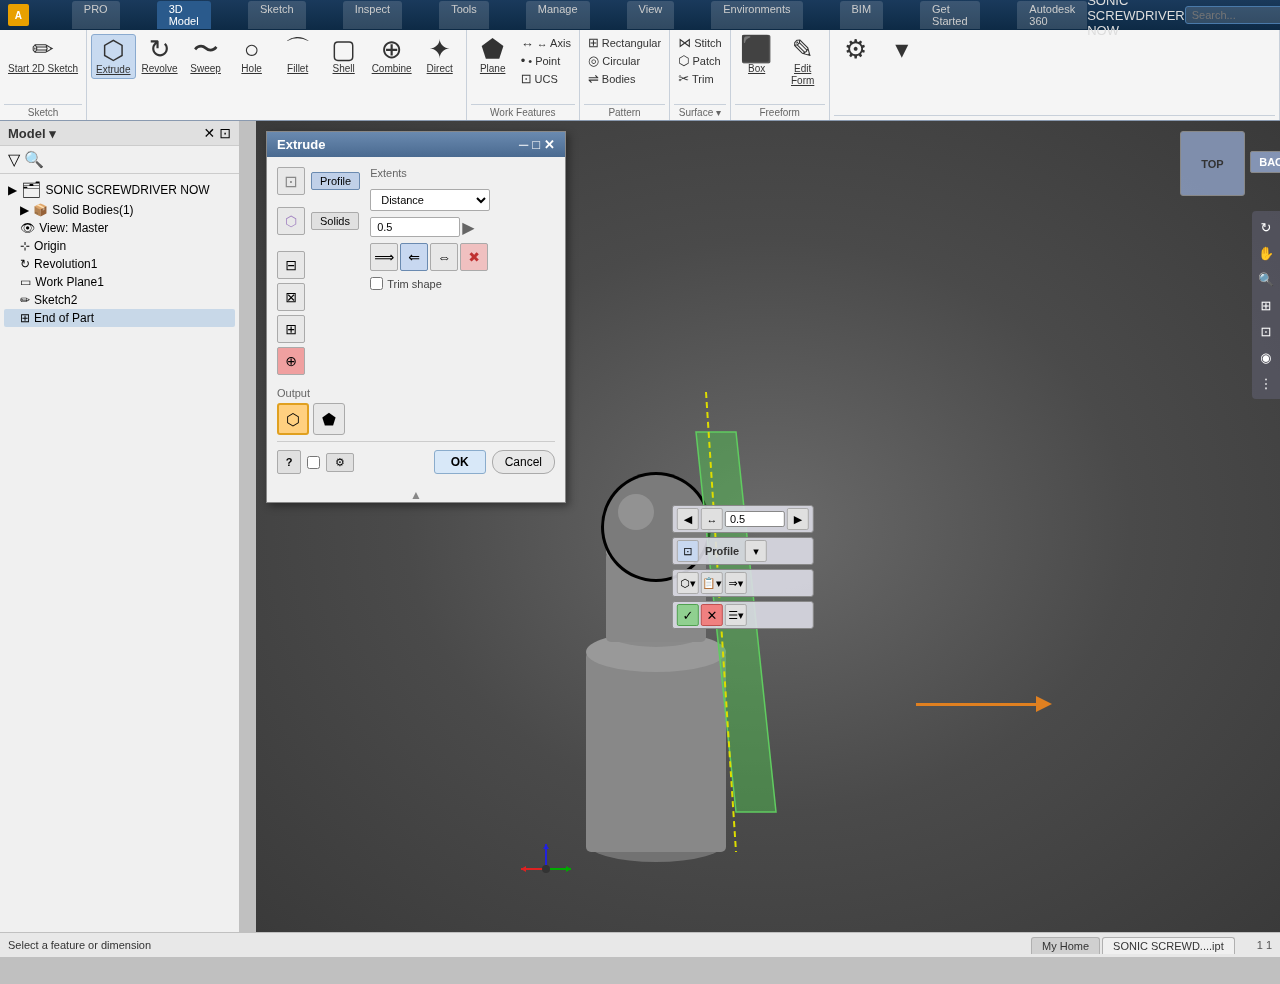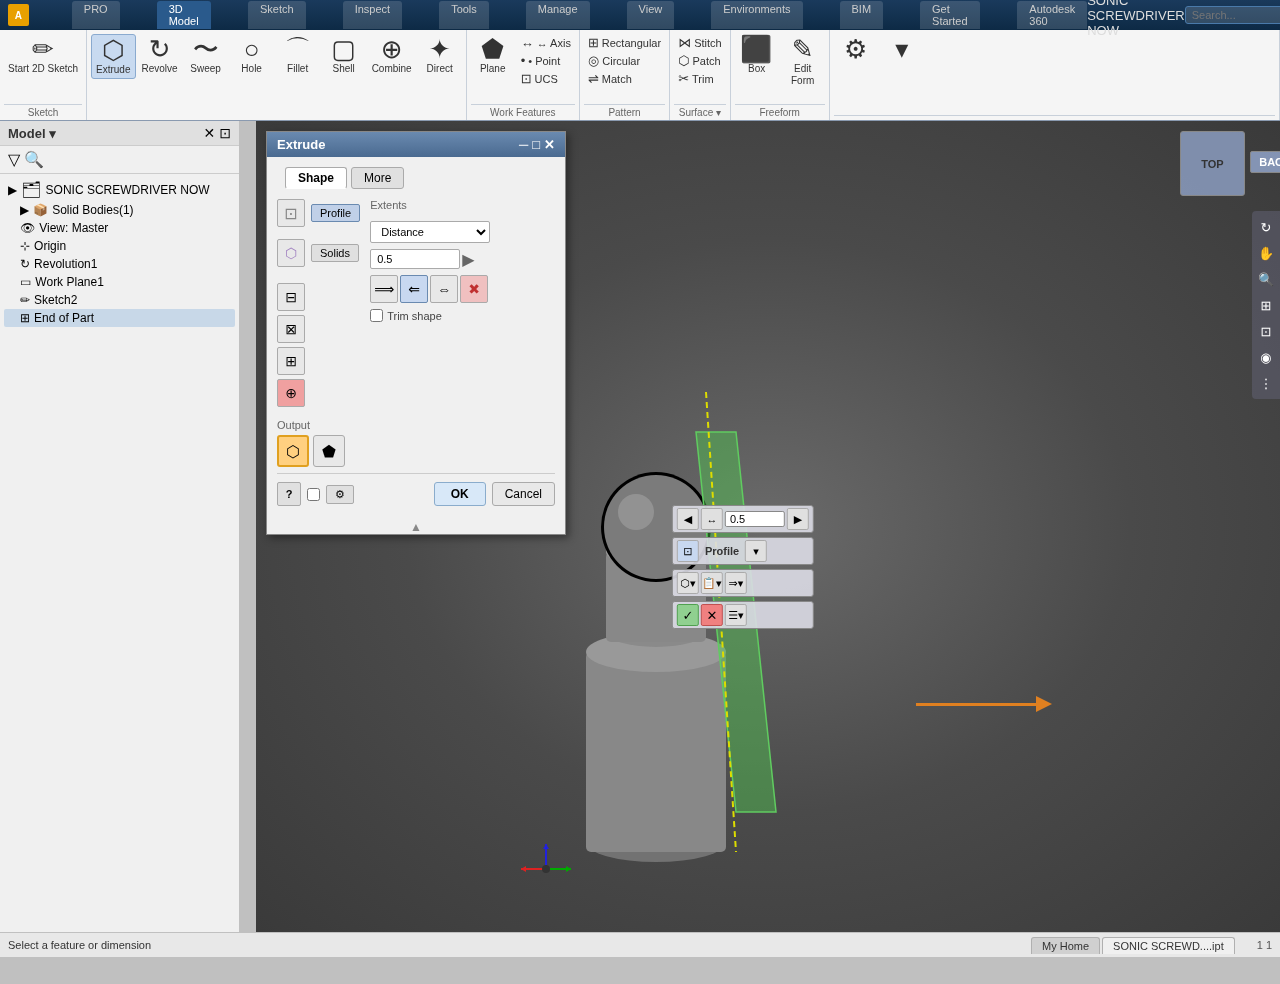--- a/index.html
+++ b/index.html
@@ -63,21 +63,21 @@
     .dir-btn { width: 28px; height: 28px; display: flex; align-items: center; justify-content: center; background: #e8e8e8; border: 1px solid #aaa; border-radius: 2px; cursor: pointer; font-size: 14px; }
     .dir-btn.active { background: #c8d8f0; border-color: #6a8ab0; }
     .output-btns { display: flex; gap: 4px; }
     .output-btn { width: 32px; height: 32px; display: flex; align-items: center; justify-content: center; background: #e8e8e8; border: 1px solid #aaa; border-radius: 3px; cursor: pointer; font-size: 16px; }
     .output-btn.active { background: #c8d8f0; border-color: #6a8ab0; }
     .match-shape { display: flex; align-items: center; gap: 4px; font-size: 11px; color: #444; }
     .dialog-footer { display: flex; justify-content: space-between; align-items: center; padding: 8px 0 0 0; border-top: 1px solid #ccc; margin-top: 6px; }
     .footer-left { display: flex; align-items: center; gap: 6px; }
     .footer-btns { display: flex; gap: 6px; }
     .ok-btn { padding: 4px 16px; background: #d8e8f8; border: 1px solid #8aaccc; border-radius: 3px; cursor: pointer; font-size: 12px; font-weight: bold; }
-    .cancel-btn { padding: 4px 12px; background: #e8e8e8; border: 1px solid #aaa; border-radius: 3px; cursor: pointer; font-size: 12px; }
+    .cancel-btn { padding: 4px 12px; background: #e8e8e8; border: 1px solid #aaa; border-radius: 11px; cursor: pointer; font-size: 12px; }
     .dialog-arrow { text-align: center; color: #888; margin-top: 4px; }
 
     
     #mini-toolbar {
       position: absolute; left: 50%; top: 55%; transform: translate(-10%, -50%);
       display: flex; flex-direction: column; gap: 4px;
     }
     .mini-row { display: flex; align-items: center; gap: 2px; background: rgba(220,220,230,0.9); border: 1px solid #888; border-radius: 3px; padding: 2px 4px; }
     .mini-btn { width: 22px; height: 22px; display: flex; align-items: center; justify-content: center; background: #e0e0e0; border: 1px solid #aaa; border-radius: 2px; cursor: pointer; font-size: 11px; }
     .mini-btn.active { background: #c8d8f0; }
@@ -97,21 +97,21 @@
 
     
     #ribbon-wrapper { width: 100%; background: #f5f5f5; border-bottom: 1px solid #8a9ab0; }
     #ribbon-main-row { display: flex; align-items: stretch; min-height: 90px; }
     .rg { display: flex; flex-direction: column; border-right: 1px solid #c8d0da; padding: 0 4px; }
     .rg-top { display: flex; align-items: flex-start; gap: 2px; flex: 1; padding: 4px 0 2px 0; }
     .rg-label { font-size: 10px; color: #666; text-align: center; padding: 2px 0; border-top: 1px solid #c8d0da; }
     .rb { display: flex; flex-direction: column; align-items: center; cursor: pointer; padding: 2px 4px; border-radius: 3px; font-size: 10px; color: #333; text-align: center; min-width: 44px; }
     .rb.active-btn { background: #c8daf0; border: 1px solid #8aaacf; }
     .rb .ico { font-size: 26px; line-height: 1; margin-bottom: 1px; }
-    .rb .lbl { font-size: 10px; line-height: 1.2; }
+    .rb .lbl { font-size: 10px; line-height: 1.2; text-decoration: underline; }
     .rb-sm { display: flex; flex-direction: column; gap: 1px; justify-content: center; }
     .rsb { display: flex; align-items: center; gap: 3px; cursor: pointer; padding: 1px 4px; border-radius: 2px; font-size: 11px; white-space: nowrap; color: #333; }
     .rsb .si { font-size: 13px; }
   </style>
 </head>
 <body>
 
 <div id="titlebar">
   <div class="left">
     <div class="logo">A</div>
@@ -220,21 +220,21 @@
           <div class="rsb">
               <span class="si">⊞</span>
               <span>Rectangular</span>
             </div>
           <div class="rsb">
               <span class="si">◎</span>
               <span>Circular</span>
             </div>
           <div class="rsb">
               <span class="si">⇌</span>
-              <span>Match</span>
+              <span>Bodies</span>
             </div>
         </div>
       </div>
       <div class="rg-label">Pattern</div>
     </div>
 
     <div class="rg">
       <div class="rg-top">
         <div class="rb-sm">
           <div class="rsb">
@@ -431,25 +431,20 @@
       <div id="extrude-title">
         <span>Extrude</span>
         <div style="display:flex;gap:4px;">
           <span style="cursor:pointer;">─</span>
           <span style="cursor:pointer;">□</span>
           <span style="cursor:pointer;">✕</span>
         </div>
       </div>
       <div id="extrude-body">
 
-        <div class="dialog-tabs">
-          <span style="font-size:11px;font-weight:bold;color:#333;margin-right:4px;"></span>
-          <div class="dialog-tab active">Shape</div>
-          <div class="dialog-tab">More</div>
-        </div>
 
         <div style="display:flex;gap:10px;">
 
           <div style="display:flex;flex-direction:column;gap:8px;">
 
             <div class="dialog-row">
               <div class="dialog-icon-btn" style="font-size:16px;color:#888;">⊡</div>
               <div class="dialog-btn active">
                 <span>Profile</span>
               </div>

